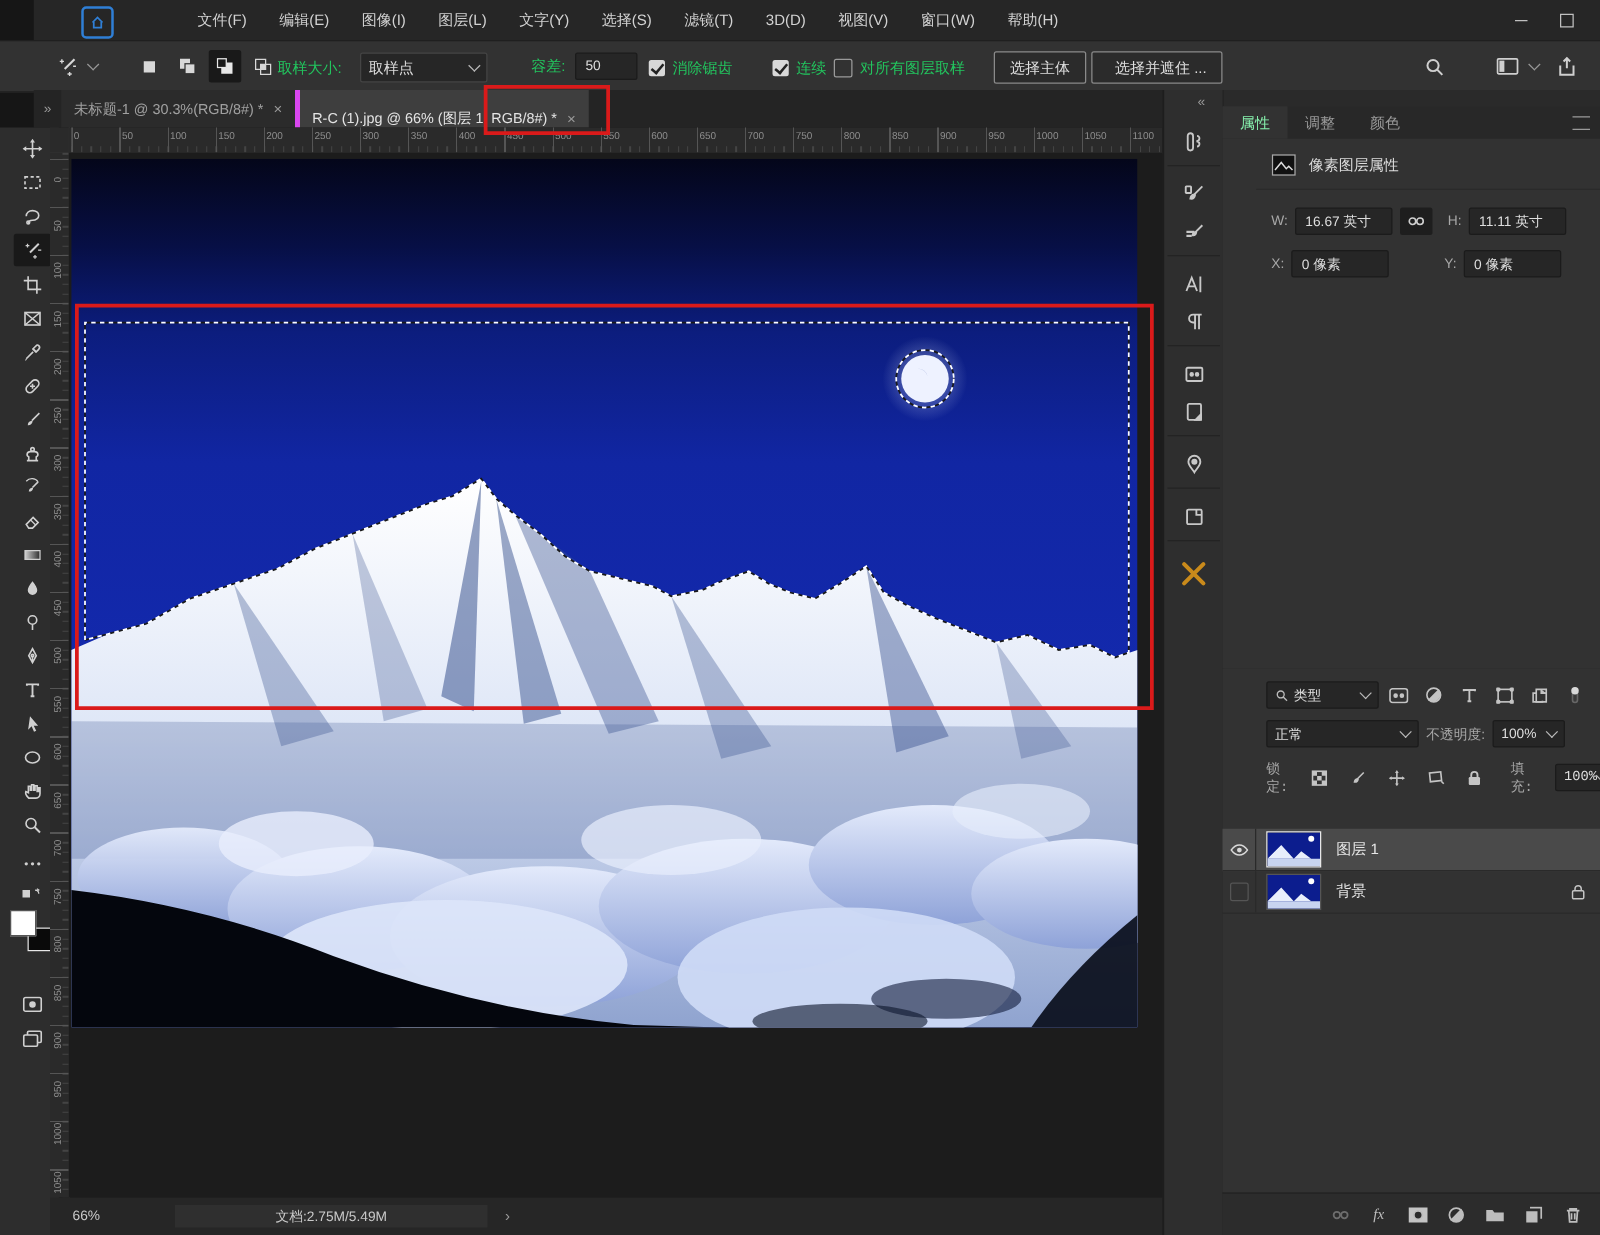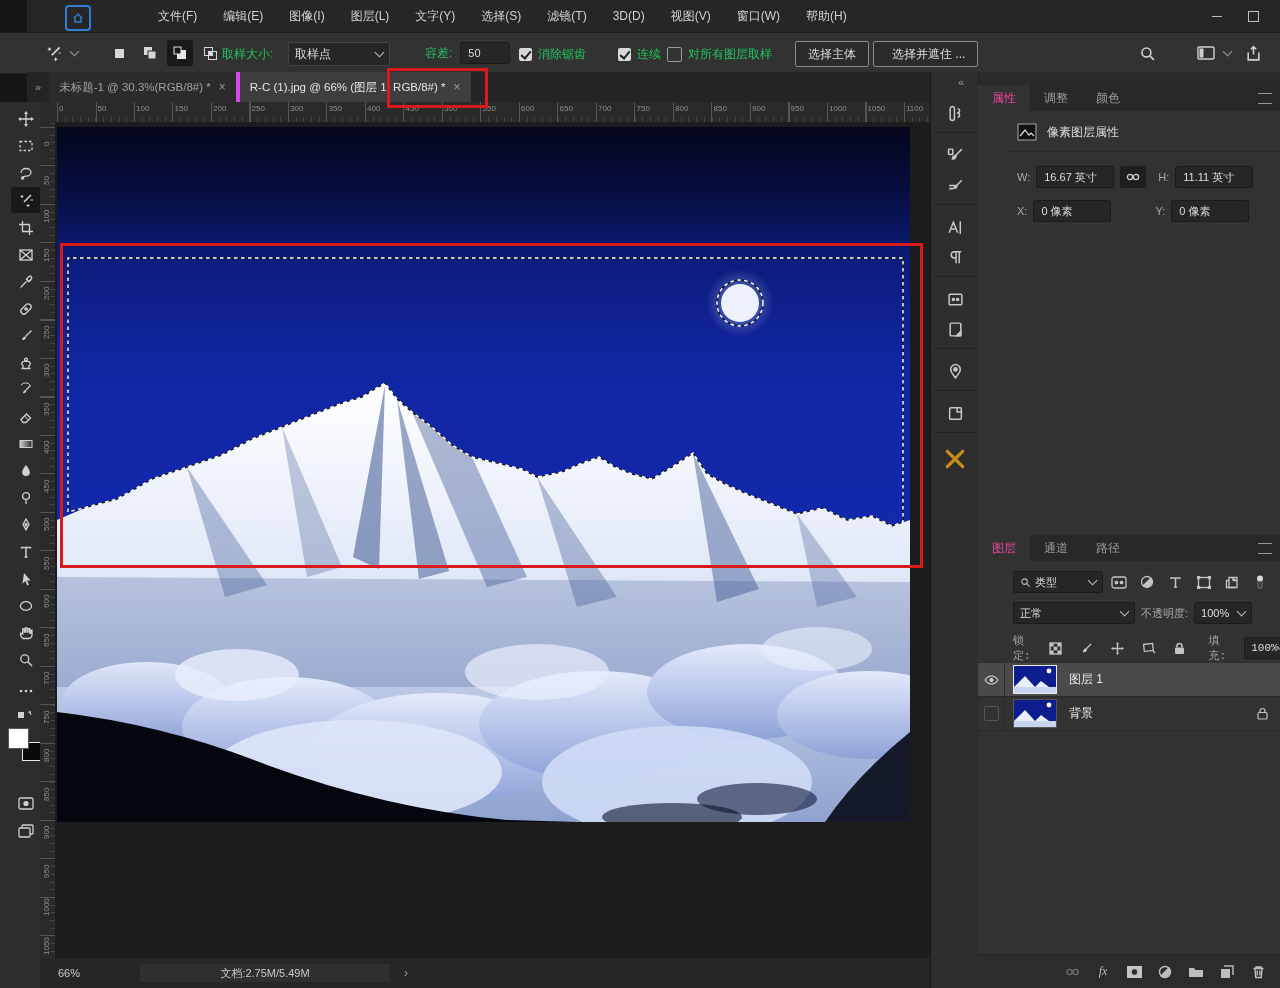--- a/index.html
+++ b/index.html
@@ -31,21 +31,21 @@
   .ps-btn{border:1px solid #8a8a8a;background:#2b2b2b;color:#dedede;font-size:12px;
           height:24px;display:flex;align-items:center;padding:0 12px;border-radius:2px;}
   .mode-tile{width:26px;height:26px;display:flex;align-items:center;justify-content:center;border-radius:2px;}
   .mode-tile.active{background:#191919;}
   .red-annot{border:3px solid #da1a1a;background:transparent;z-index:40;pointer-events:none;}
 
   
   #tabbar{left:0;top:72px;width:930px;height:30px;background:#242424;}
   .doc-tab{height:30px;display:flex;align-items:center;padding:0 10px;font-size:11.5px;gap:8px;}
   .doc-tab.inactive{background:#2b2b2b;color:#a0a0a0;border-right:4px solid #d946ef;}
-  .doc-tab.active{background:#3e3e3e;color:#e4e4e4;}
+  .doc-tab.active{background:#3e3e3e;color:#e4e4e4;align-items:flex-end;}
   .tab-close{font-size:12px;color:#9a9a9a;}
 
   
   #toolbar{left:0;top:102px;width:47px;height:886px;background:#2d2d2d;}
   .tool{position:absolute;left:11px;width:30px;height:26px;display:flex;align-items:center;justify-content:center;}
   .tool.active{background:#191919;border-radius:2px;}
   .tool svg{stroke:#d0d0d0;fill:none;stroke-width:1.3;}
   .tool .fill{fill:#d0d0d0;stroke:none;}
 
   
@@ -70,21 +70,21 @@
   
   #dock{left:930px;top:72px;width:350px;height:916px;background:#2a2a2a;border-left:1px solid #1a1a1a;}
   #iconstrip{left:932px;top:72px;width:46px;height:916px;background:#2e2e2e;border-right:1px solid #222;}
   .strip-icon{position:absolute;left:8px;width:30px;height:26px;display:flex;align-items:center;justify-content:center;}
   .strip-icon svg{stroke:#c8c8c8;fill:none;stroke-width:1.4;}
   .strip-sep{position:absolute;left:2px;width:42px;height:1px;background:#232323;}
 
   .panel-group{position:absolute;left:978px;width:302px;background:#323232;}
   .panel-tabs{height:26px;background:#282828;display:flex;}
   .panel-tab{padding:0 14px;line-height:26px;font-size:12px;color:#9a9a9a;}
-  .panel-tab.active{background:#323232;color:#ec4899;}
+  .panel-tab.active{background:#323232;color:#86efac;}
   .panel-menu{margin-left:auto;margin-right:8px;align-self:center;width:14px;height:9px;
      border-top:1.5px solid #9a9a9a;border-bottom:1.5px solid #9a9a9a;}
   .field{background:#262626;border:1px solid #1b1b1b;border-radius:2px;height:20px;display:flex;align-items:center;padding:0 7px;font-size:11px;color:#dedede;}
   .small-label{font-size:11px;color:#a8a8a8;}
   .combo-mini{background:#262626;border:1px solid #1b1b1b;border-radius:2px;height:20px;display:flex;align-items:center;padding:0 6px;font-size:11px;color:#dedede;}
   .litool{width:24px;height:20px;display:flex;align-items:center;justify-content:center;}
   .litool svg{stroke:#c4c4c4;fill:none;stroke-width:1.3;}
   .layer-row{position:absolute;left:0;width:302px;height:33px;display:flex;align-items:center;border-bottom:1px solid #2a2a2a;}
   .layer-row.selected{background:#4a4a4a;}
   .eye-box{width:26px;height:33px;display:flex;align-items:center;justify-content:center;border-right:1px solid #2a2a2a;flex:none;}
@@ -635,26 +635,20 @@
         <span>0 像素</span>
       </div>
     <span class="small-label" style="margin-left:38px;">Y:</span>
     <div class="field" style="width:62px;">
         <span>0 像素</span>
       </div>
   </div>
 </div>
 
 <div class="panel-group" style="top:535px;height:419px;">
-  <div class="panel-tabs">
-    <span class="panel-tab active">图层</span>
-    <span class="panel-tab">通道</span>
-    <span class="panel-tab">路径</span>
-    <span class="panel-menu"></span>
-  </div>
 
   <div class="flex" style="padding:10px 8px 0;gap:5px;">
     <div class="combo-mini" style="width:78px;">
       <svg width="11" height="11" viewBox="0 0 12 12" style="margin-right:4px;">
           <circle cx="5" cy="5" r="3" stroke="#bbb" stroke-width="1.2" fill="none"></circle>
           <path d="M7.2 7.2L10.5 10.5" stroke="#bbb" stroke-width="1.2"></path>
         </svg>
       <span>类型</span>
       <span class="chev" style="margin-left:auto;"></span>
     </div>

